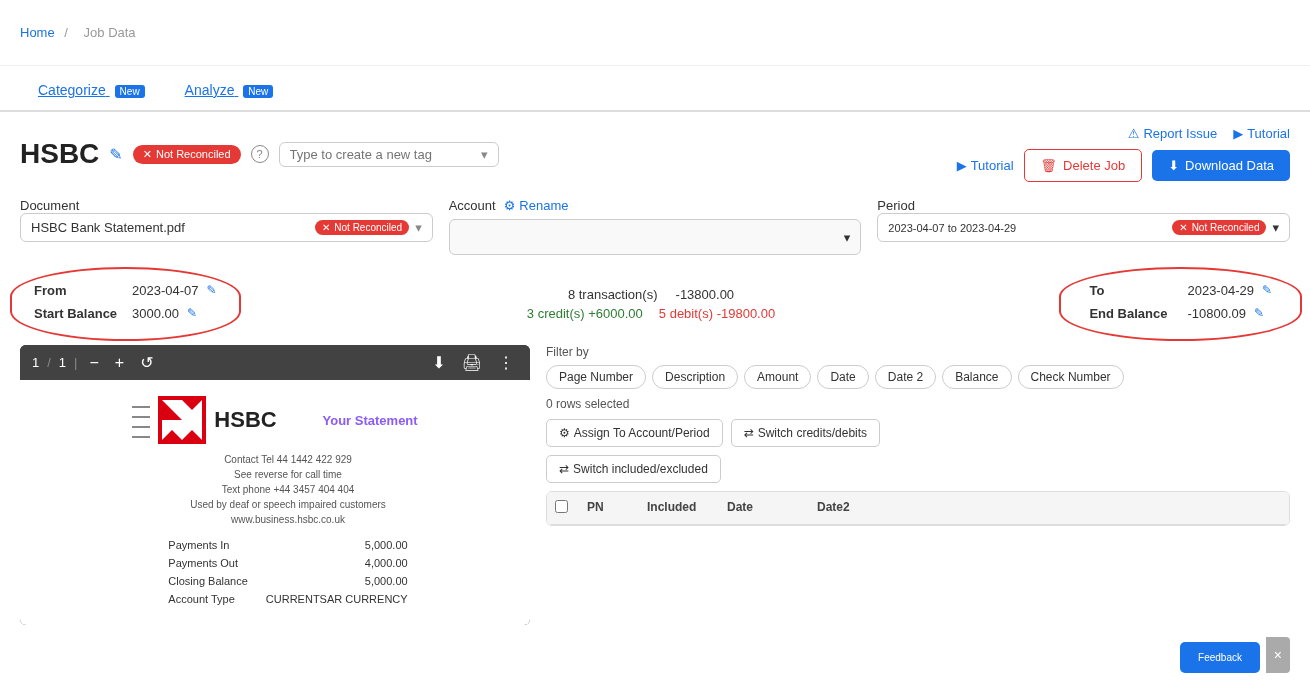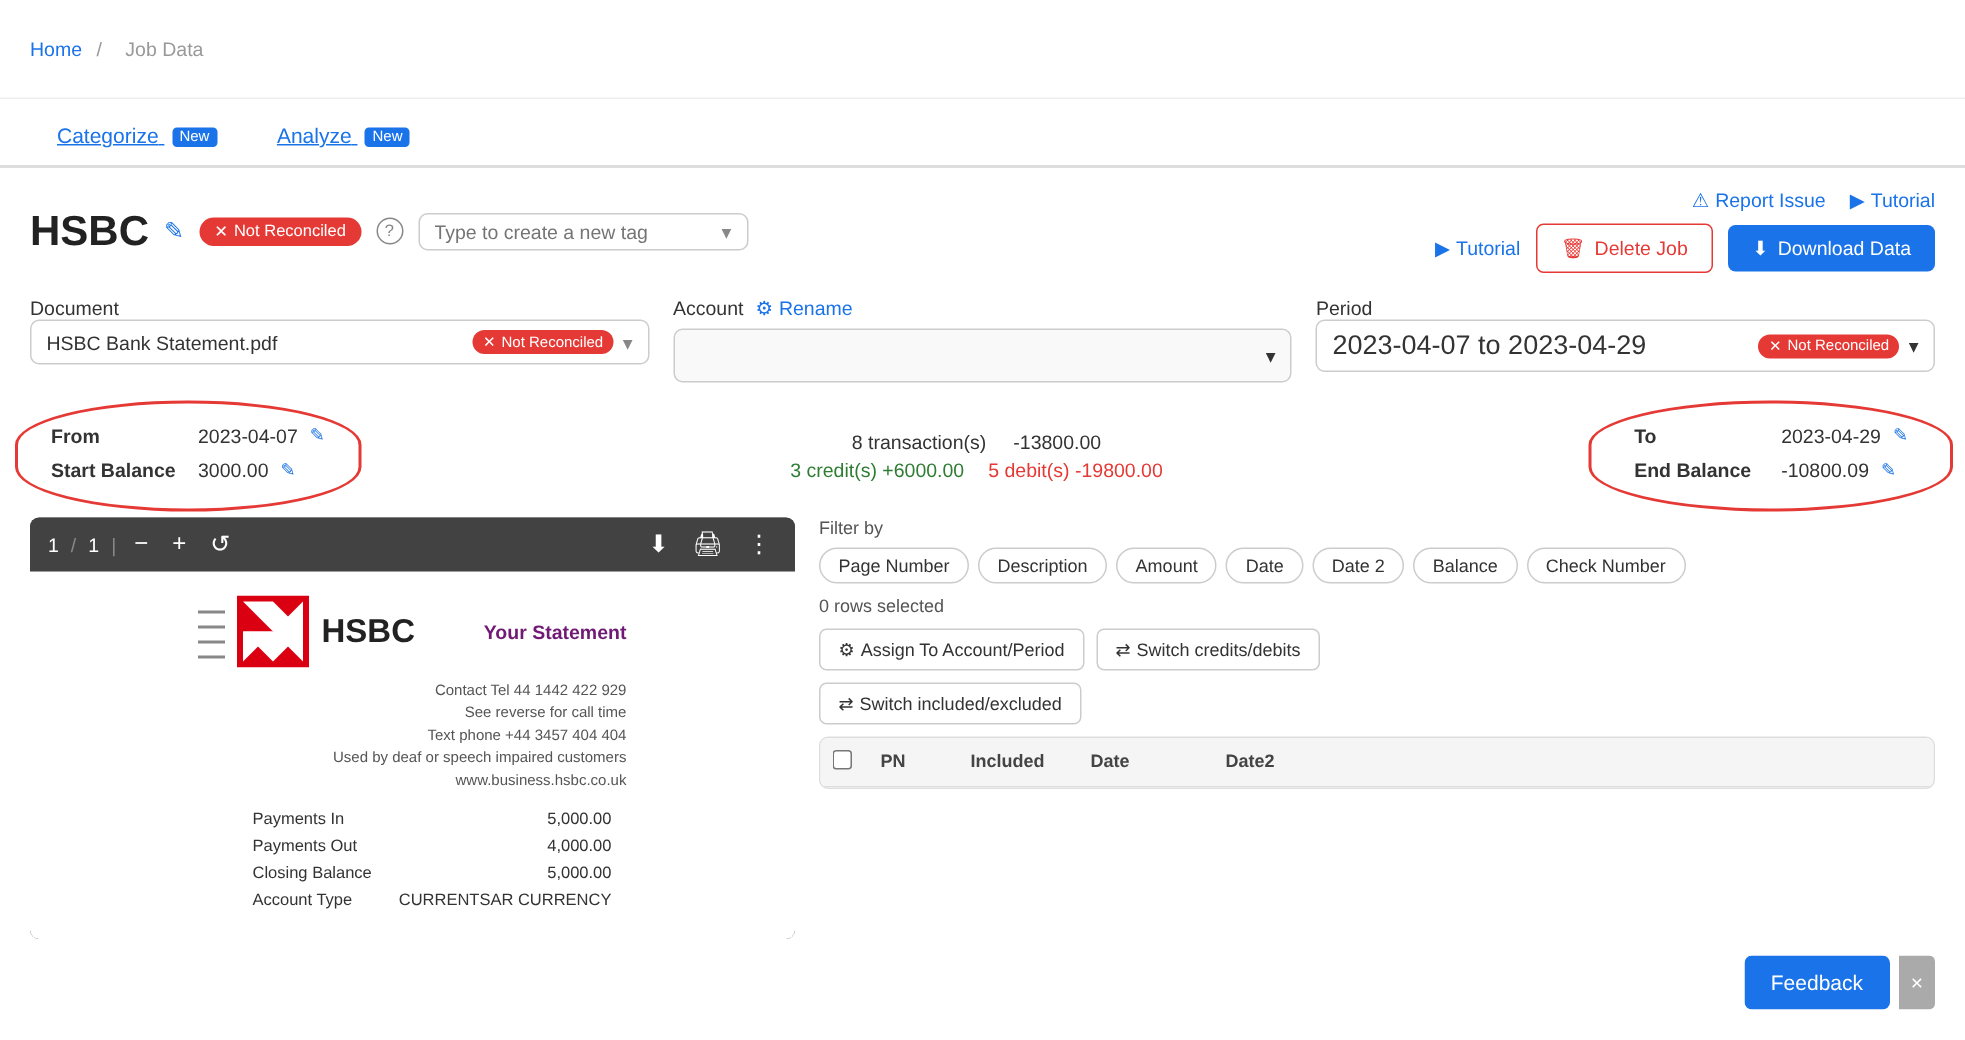--- a/index.html
+++ b/index.html
@@ -28,21 +28,21 @@
     .action-link { color: #1a73e8; font-size: 13px; display: flex; align-items: center; gap: 4px; cursor: pointer; text-decoration: none; }
     .btn-blue { background: #1a73e8; color: #fff; border: none; border-radius: 5px; padding: 8px 16px; font-size: 13px; cursor: pointer; display: flex; align-items: center; gap: 6px; font-weight: 500; }
     .btn-danger { background: #fff; color: #e53935; border: 1px solid #e53935; border-radius: 5px; padding: 8px 16px; font-size: 13px; cursor: pointer; display: flex; align-items: center; gap: 6px; }
     .top-right-block { display: flex; flex-direction: column; align-items: flex-end; gap: 8px; }
 
     .meta-section { display: grid; grid-template-columns: 1fr 1fr 1fr; gap: 16px; padding: 16px 20px 8px 20px; }
     .doc-select { display: flex; align-items: center; border: 1px solid #ccc; border-radius: 6px; padding: 6px 10px; background: #fff; gap: 6px; }
     .doc-select .filename { font-size: 13px; flex: 1; }
     .doc-select .chevron { color: #888; }
     .period-select { display: flex; align-items: center; border: 1px solid #ccc; border-radius: 6px; padding: 6px 10px; background: #fff; gap: 6px; }
-    .period-select .ptext { font-size: 18px; flex: 1; }
+    .period-select .ptext { font-size: 11px; flex: 1; }
     .rename-row { display: flex; align-items: center; gap: 8px; margin-bottom: 6px; }
     .rename-btn { color: #1a73e8; font-size: 13px; display: flex; align-items: center; gap: 4px; cursor: pointer; }
     .account-select { display: flex; align-items: center; border: 1px solid #ccc; border-radius: 6px; padding: 6px 10px; background: #f9f9f9; gap: 6px; min-height: 36px; }
     .stat-row { display: flex; align-items: flex-start; gap: 8px; margin-bottom: 4px; }
     .stat-label { font-weight: 600; color: #333; font-size: 13px; min-width: 90px; }
     .stat-value { font-size: 13px; color: #333; }
     .credits { color: #2e7d32; font-size: 13px; }
     .debits { color: #e53935; font-size: 13px; }
 
     .main-content { display: grid; grid-template-columns: 510px 1fr; gap: 0; padding: 0 20px; }
@@ -50,22 +50,22 @@
     .pdf-viewer { background: #333; border-radius: 6px; overflow: hidden; }
     .pdf-toolbar { background: #424242; display: flex; align-items: center; padding: 6px 12px; gap: 8px; color: #fff; font-size: 13px; }
     .pdf-toolbar button { background: none; border: none; color: #fff; cursor: pointer; font-size: 16px; padding: 2px 4px; }
     .pdf-toolbar .separator { color: #888; }
     .pdf-toolbar .spacer { flex: 1; }
     .pdf-body { background: #fff; min-height: 220px; padding: 16px; display: flex; flex-direction: column; align-items: center; }
     .pdf-header-logo { display: flex; align-items: center; gap: 8px; margin-bottom: 8px; }
     .hsbc-logo-hex { display: flex; align-items: center; }
     .hsbc-logo-hex svg { width: 48px; height: 48px; }
     .hsbc-logo-text { font-size: 22px; font-weight: 700; color: #222; }
-    .your-statement { color: #701a75; font-weight: 600; font-size: 13px; }
-    .pdf-contact-info { font-size: 10px; color: #555; text-align: right; line-height: 1.5; }
+    .your-statement { color: #8b5cf6; font-weight: 600; font-size: 13px; }
+    .pdf-contact-info { font-size: 10px; color: #555; text-align: center; line-height: 1.5; }
     .pdf-table { width: 100%; font-size: 11px; margin-top: 8px; }
     .pdf-table td { padding: 2px 8px; }
     .pdf-table td:last-child { text-align: right; }
 
     .right-panel { padding: 0 0 0 16px; }
     .filter-section { margin-bottom: 8px; }
     .filter-label { font-size: 12px; color: #555; margin-bottom: 6px; font-weight: 500; }
     .filter-buttons { display: flex; gap: 6px; flex-wrap: wrap; margin-bottom: 8px; }
     .filter-btn { border: 1px solid #ccc; background: #fff; border-radius: 14px; padding: 4px 12px; font-size: 12px; cursor: pointer; color: #333; }
     .rows-selected { font-size: 12px; color: #555; margin-bottom: 8px; }
@@ -73,21 +73,21 @@
     .action-btn { border: 1px solid #ccc; background: #fff; border-radius: 5px; padding: 6px 12px; font-size: 12px; cursor: pointer; color: #333; display: flex; align-items: center; gap: 4px; }
     .action-btn:disabled { opacity: 0.5; }
     .action-buttons-row2 { display: flex; align-items: center; justify-content: space-between; margin-bottom: 8px; }
     .action-buttons-row2-left { display: flex; gap: 8px; }
     .edit-payee { color: #1a73e8; font-size: 12px; cursor: pointer; }
     .add-transaction-btn { background: #1a73e8; color: #fff; border: none; border-radius: 5px; padding: 6px 14px; font-size: 12px; cursor: pointer; display: flex; align-items: center; gap: 4px; }
     .table-section { border: 1px solid #ddd; border-radius: 6px; overflow: hidden; }
     .table-header { display: grid; grid-template-columns: 32px 60px 80px 90px 90px 1fr; background: #f5f5f5; border-bottom: 1px solid #ddd; }
     .table-header div { padding: 8px 8px; font-size: 12px; font-weight: 600; color: #444; }
 
-    .feedback-btn { position: fixed; bottom: 20px; right: 50px; background: #1a73e8; color: #fff; border: none; border-radius: 5px; padding: 10px 18px; font-size: 14px; cursor: pointer; display: flex; align-items: center; gap: 8px; z-index: 100; }
+    .feedback-btn { position: fixed; bottom: 20px; right: 50px; background: #1a73e8; color: #fff; border: none; border-radius: 5px; padding: 10px 18px; font-size: 10px; cursor: pointer; display: flex; align-items: center; gap: 8px; z-index: 100; }
     .feedback-close { background: #ccc; color: #fff; border: none; border-radius: 3px; padding: 2px 7px; cursor: pointer; font-size: 14px; }
 
     .stats-area { display: flex; padding: 10px 20px; align-items: center; gap: 24px; }
     .from-to-block { position: relative; display: inline-flex; flex-direction: column; gap: 4px; padding: 10px 14px; }
     .from-to-block .circle-border { position: absolute; inset: -6px -10px; border: 2.5px solid #e53935; border-radius: 50%/40%; pointer-events: none; }
     .middle-block { text-align: center; }
     .end-block { position: relative; display: inline-flex; flex-direction: column; gap: 4px; padding: 10px 18px; }
     .end-block .circle-border { position: absolute; inset: -6px -12px; border: 2.5px solid #e53935; border-radius: 50%/40%; pointer-events: none; }
 
     .pdf-left-lines { display: flex; flex-direction: column; gap: 8px; margin-top: 10px; margin-right: 8px; }

